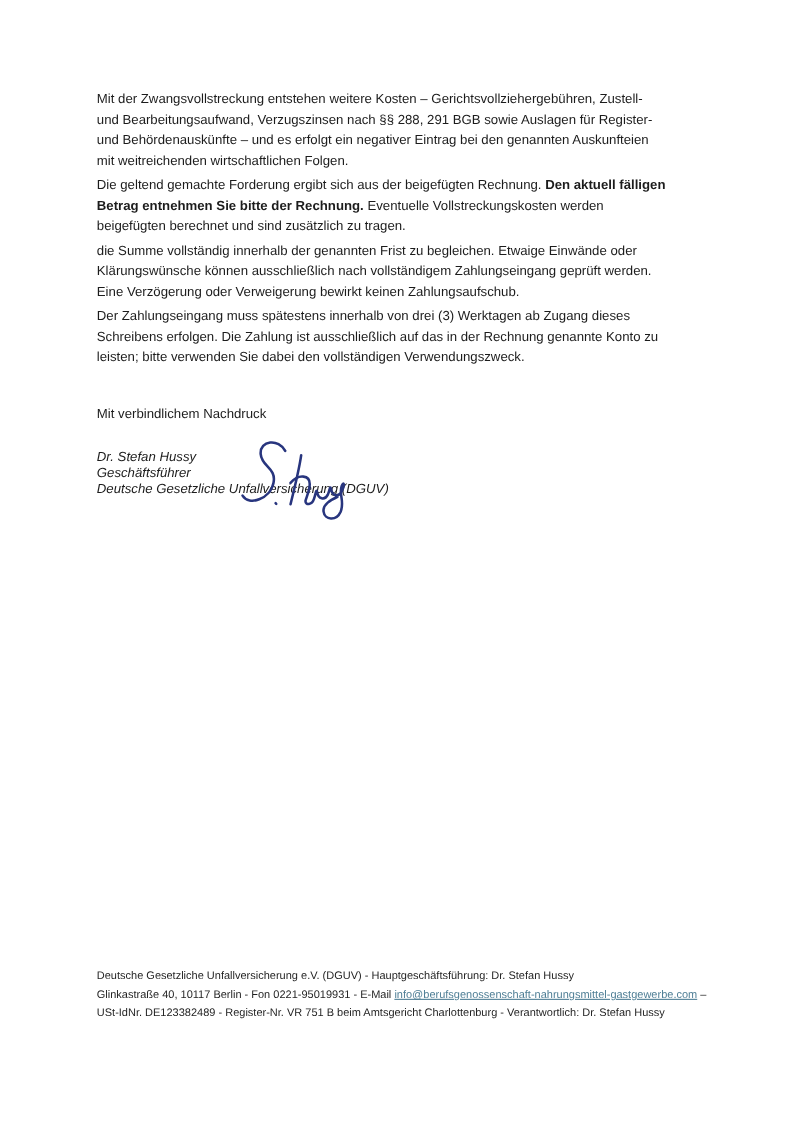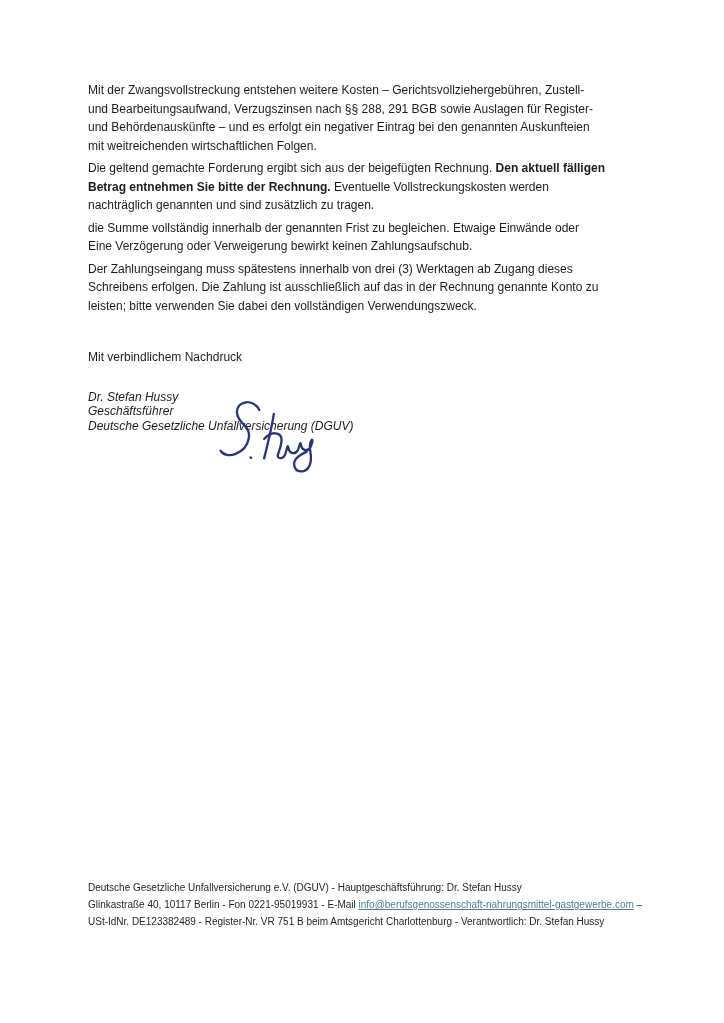--- a/index.html
+++ b/index.html
@@ -66,24 +66,25 @@
     <div>
         <div class="para">
           <div class="line"><span>Mit der Zwangsvollstreckung entstehen weitere Kosten – Gerichtsvollziehergebühren, Zustell-</span></div>
           <div class="line"><span>und Bearbeitungsaufwand, Verzugszinsen nach §§ 288, 291 BGB sowie Auslagen für Register-</span></div>
           <div class="line"><span>und Behördenauskünfte – und es erfolgt ein negativer Eintrag bei den genannten Auskunfteien</span></div>
           <div class="line"><span>mit weitreichenden wirtschaftlichen Folgen.</span></div>
         </div>
         <div class="para">
           <div class="line"><span>Die geltend gemachte Forderung ergibt sich aus der beigefügten Rechnung. </span><span class="bold">Den aktuell fälligen</span></div>
           <div class="line"><span class="bold">Betrag entnehmen Sie bitte der Rechnung.</span><span> Eventuelle Vollstreckungskosten werden</span></div>
-          <div class="line"><span>nachträglich genannten und sind zusätzlich zu tragen.</span></div>
+          <div class="line"><span>beigefügten berechnet und sind zusätzlich zu tragen.</span></div>
         </div>
         <div class="para">
           <div class="line"><span>die Summe vollständig innerhalb der genannten Frist zu begleichen. Etwaige Einwände oder</span></div>
+          <div class="line"><span>Klärungswünsche können ausschließlich nach vollständigem Zahlungseingang geprüft werden.</span></div>
           <div class="line"><span>Eine Verzögerung oder Verweigerung bewirkt keinen Zahlungsaufschub.</span></div>
         </div>
         <div class="para">
           <div class="line"><span>Der Zahlungseingang muss spätestens innerhalb von drei (3) Werktagen ab Zugang dieses</span></div>
           <div class="line"><span>Schreibens erfolgen. Die Zahlung ist ausschließlich auf das in der Rechnung genannte Konto zu</span></div>
           <div class="line"><span>leisten; bitte verwenden Sie dabei den vollständigen Verwendungszweck.</span></div>
         </div>
       </div>
 
     <div class="closing">Mit verbindlichem Nachdruck</div>

